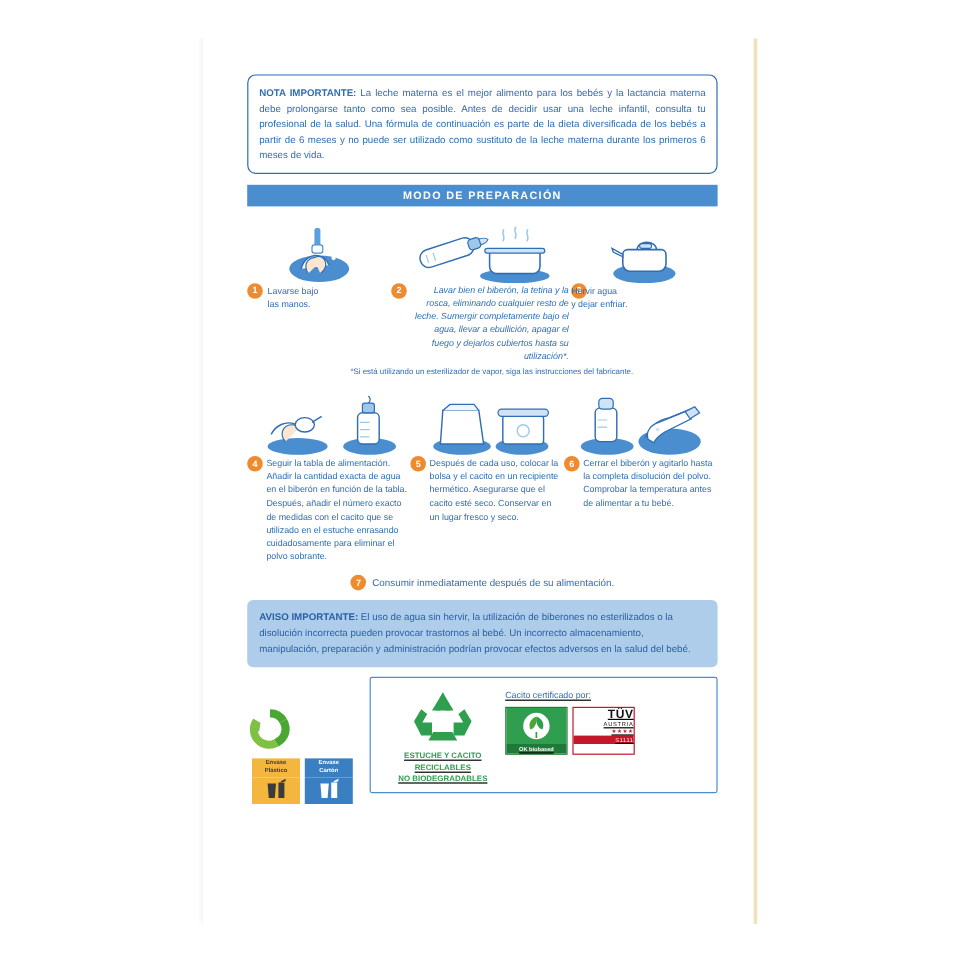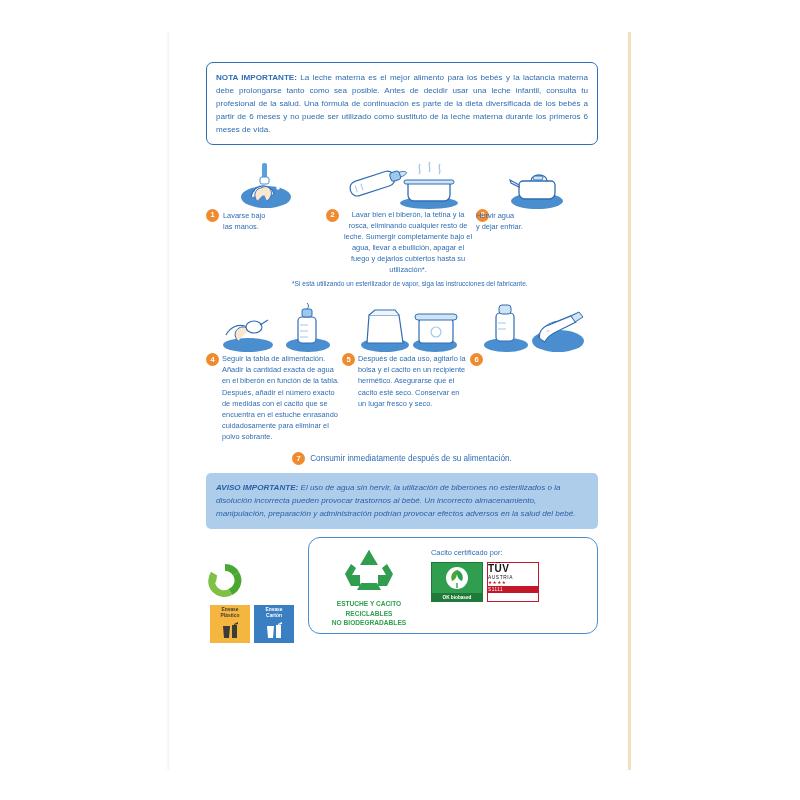--- a/index.html
+++ b/index.html
@@ -134,21 +134,20 @@
 
   
   .aviso-box {
     margin-top: 8px;
     background: #aecdeb;
     border-radius: 5px;
     padding: 8px 10px 9px 10px;
     color: #2a5fa4;
     font-size: 8.1px;
     line-height: 1.62;
-    font-style: italic;
   }
   .aviso-box b { font-weight: bold; }
 
   
   .env-title {
     margin-top: 14px;
     text-align: center;
     color: #2f6db5;
     font-size: 9.4px;
     letter-spacing: 0.6px;
@@ -193,26 +192,26 @@
   .bin-body {
     background: #f4b63f;
     height: 22px;
     position: relative;
   }
   .bin-body.blue { background: #3a7fc1; }
 
   .env-right {
     flex: 1;
     border: 1.5px solid #4a8ed0;
-    border-radius: 12px;
+    border-radius: 2px;
     padding: 8px 8px 6px 8px;
     display: flex;
-    gap: 10px;
     align-items: flex-start;
     box-sizing: border-box;
+    text-decoration: underline;
   }
   .recycle-block {
     width: 104px;
     text-align: center;
   }
   .recycle-caption {
     color: #2f9e4f;
     font-size: 6.6px;
     font-weight: bold;
     line-height: 1.4;
@@ -246,21 +245,21 @@
     color: #ffffff;
     background: #1f7a3a;
     padding: 1.5px 0;
     font-weight: bold;
   }
   .tuv {
     width: 52px;
     border: 1px solid #c2182a;
     box-sizing: border-box;
     background: #ffffff;
-    text-align: left;
+    text-align: right;
     padding-top: 1px;
   }
   .tuv .t1 {
     font-size: 10px;
     font-weight: bold;
     color: #111;
     line-height: 1;
     letter-spacing: 0.5px;
   }
   .tuv .t2 {
@@ -290,20 +289,21 @@
 <div class="page">
   <div class="panel-edge-left"></div>
   <div class="panel"></div>
 
   <div class="inner">
 
     <div class="nota-box">
       <b>NOTA IMPORTANTE:</b><span> La leche materna es el mejor alimento para los bebés y la lactancia materna debe prolongarse tanto como sea posible. Antes de decidir usar una leche infantil, consulta tu profesional de la salud. Una fórmula de continuación es parte de la dieta diversificada de los bebés a partir de 6 meses y no puede ser utilizado como sustituto de la leche materna durante los primeros 6 meses de vida.</span>
     </div>
 
+    <div class="modo-header">MODO DE PREPARACIÓN</div>
 
     <div class="steps-row">
 
       <div class="step" style="width:120px;">
         <div class="step-illus">
           <span>
             <svg width="66" height="52" viewBox="0 0 66 52">
               <ellipse cx="33" cy="40" rx="25" ry="11" fill="#4a8ed0"></ellipse>
               <rect x="29" y="6" width="5" height="16" rx="2" fill="#5aa0dd"></rect>
               <rect x="27" y="20" width="9" height="7" rx="2" fill="#ffffff" stroke="#4a8ed0" stroke-width="1"></rect>
@@ -338,21 +338,21 @@
 
               <ellipse cx="93" cy="46" rx="29" ry="6" fill="#4a8ed0"></ellipse>
               <path d="M72 26h42v12a6 6 0 0 1-6 6H78a6 6 0 0 1-6-6z" fill="#ffffff" stroke="#2f6db5" stroke-width="1.3"></path>
               <rect x="68" y="23" width="50" height="4" rx="2" fill="#cfe3f5" stroke="#2f6db5" stroke-width="1"></rect>
               <path d="M83 17c3-4-2-6 1-10M93 15c3-4-2-6 1-10M103 17c3-4-2-6 1-10" fill="none" stroke="#9ec8ea" stroke-width="1.3"></path>
             </svg>
           </span>
         </div>
         <div class="step-head">
           <span class="badge">2</span>
-          <div class="step-caption" style="margin-top:0;width:132px;text-align:center;">Lavar bien el biberón, la tetina y la rosca, eliminando cualquier resto de leche. Sumergir completamente bajo el agua, llevar a ebullición, apagar el fuego y dejarlos cubiertos hasta su utilización*.</div>
+          <div class="step-caption" style="margin-top:0;width:132px;text-align:right;font-style:italic;">Lavar bien el biberón, la tetina y la rosca, eliminando cualquier resto de leche. Sumergir completamente bajo el agua, llevar a ebullición, apagar el fuego y dejarlos cubiertos hasta su utilización*.</div>
         </div>
       </div>
 
       <div class="step" style="width:122px;">
         <div class="step-illus">
           <span>
             <svg width="76" height="52" viewBox="0 0 76 52">
               <ellipse cx="38" cy="44" rx="26" ry="8" fill="#4a8ed0"></ellipse>
               <path d="M24 24h28a4 4 0 0 1 4 4v8a6 6 0 0 1-6 6H26a6 6 0 0 1-6-6v-8a4 4 0 0 1 4-4z" fill="#ffffff" stroke="#2f6db5" stroke-width="1.3"></path>
               <path d="M20 28l-9-5 1 3 8 4z" fill="#ffffff" stroke="#2f6db5" stroke-width="1.1"></path>
@@ -390,21 +390,21 @@
               <rect x="90" y="8" width="10" height="8" rx="2" fill="#9ec8ea" stroke="#2f6db5" stroke-width="1"></rect>
               <path d="M95 2c2 2 2 4 0 6" stroke="#2f6db5" stroke-width="1" fill="none"></path>
               <line x1="88" y1="24" x2="96" y2="24" stroke="#9ec8ea" stroke-width="1"></line>
               <line x1="88" y1="30" x2="96" y2="30" stroke="#9ec8ea" stroke-width="1"></line>
               <line x1="88" y1="36" x2="96" y2="36" stroke="#9ec8ea" stroke-width="1"></line>
             </svg>
           </span>
         </div>
         <div class="step-head">
           <span class="badge">4</span>
-          <div class="step-caption" style="margin-top:0;width:118px;text-align:left;">Seguir la tabla de alimentación. Añadir la cantidad exacta de agua en el biberón en función de la tabla. Después, añadir el número exacto de medidas con el cacito que se encuentra en el estuche enrasando cuidadosamente para eliminar el polvo sobrante.</div>
+          <div class="step-caption" style="margin-top:0;width:118px;text-align:left;">Seguir la tabla de alimentación. Añadir la cantidad exacta de agua en el biberón en función de la tabla. Después, añadir el número exacto de medidas con el cacito que se utilizado en el estuche enrasando cuidadosamente para eliminar el polvo sobrante.</div>
         </div>
       </div>
 
       <div class="step" style="width:128px;">
         <div class="step-illus">
           <span>
             <svg width="110" height="52" viewBox="0 0 110 52">
               <ellipse cx="34" cy="44" rx="24" ry="7" fill="#4a8ed0"></ellipse>
               <ellipse cx="84" cy="44" rx="22" ry="7" fill="#4a8ed0"></ellipse>
 
@@ -412,21 +412,21 @@
               <path d="M18 14l6-5h20l4 5" fill="#eef5fc" stroke="#2f6db5" stroke-width="1.1"></path>
 
               <rect x="68" y="18" width="34" height="24" rx="3" fill="#ffffff" stroke="#2f6db5" stroke-width="1.2"></rect>
               <rect x="64" y="13" width="42" height="6" rx="3" fill="#cfe3f5" stroke="#2f6db5" stroke-width="1"></rect>
               <circle cx="85" cy="31" r="5" fill="none" stroke="#9ec8ea" stroke-width="1.2"></circle>
             </svg>
           </span>
         </div>
         <div class="step-head">
           <span class="badge">5</span>
-          <div class="step-caption" style="margin-top:0;width:108px;text-align:left;">Después de cada uso, agitarlo la bolsa y el cacito en un recipiente hermético. Asegurarse que el cacito esté seco. Conservar en un lugar fresco y seco.</div>
+          <div class="step-caption" style="margin-top:0;width:108px;text-align:left;">Después de cada uso, colocar la bolsa y el cacito en un recipiente hermético. Asegurarse que el cacito esté seco. Conservar en un lugar fresco y seco.</div>
         </div>
       </div>
 
       <div class="step" style="width:128px;">
         <div class="step-illus">
           <span>
             <svg width="112" height="52" viewBox="0 0 112 52">
               <ellipse cx="28" cy="44" rx="22" ry="7" fill="#4a8ed0"></ellipse>
               <ellipse cx="80" cy="40" rx="26" ry="11" fill="#4a8ed0"></ellipse>
 
@@ -437,20 +437,21 @@
 
               <path d="M60 38c2-10 10-16 20-18l20-8" fill="#ffffff" stroke="#2f6db5" stroke-width="1.2"></path>
               <path d="M62 38c-2-6 2-12 9-14l22-9 5 6-22 11c-5 3-8 6-9 9z" fill="#ffffff" stroke="#2f6db5" stroke-width="1.1"></path>
               <path d="M93 15l8-4 4 5-8 5z" fill="#cfe3f5" stroke="#2f6db5" stroke-width="1"></path>
               <circle cx="70" cy="30" r="1.6" fill="#cfe3f5"></circle>
             </svg>
           </span>
         </div>
         <div class="step-head">
           <span class="badge">6</span>
+          <div class="step-caption" style="margin-top:0;width:108px;text-align:left;">Cerrar el biberón y agitarlo hasta la completa disolución del polvo. Comprobar la temperatura antes de alimentar a tu bebé.</div>
         </div>
       </div>
     </div>
 
     <div class="step7">
       <span class="badge">7</span>
       <span>Consumir inmediatamente después de su alimentación.</span>
     </div>
 
     <div class="aviso-box">

